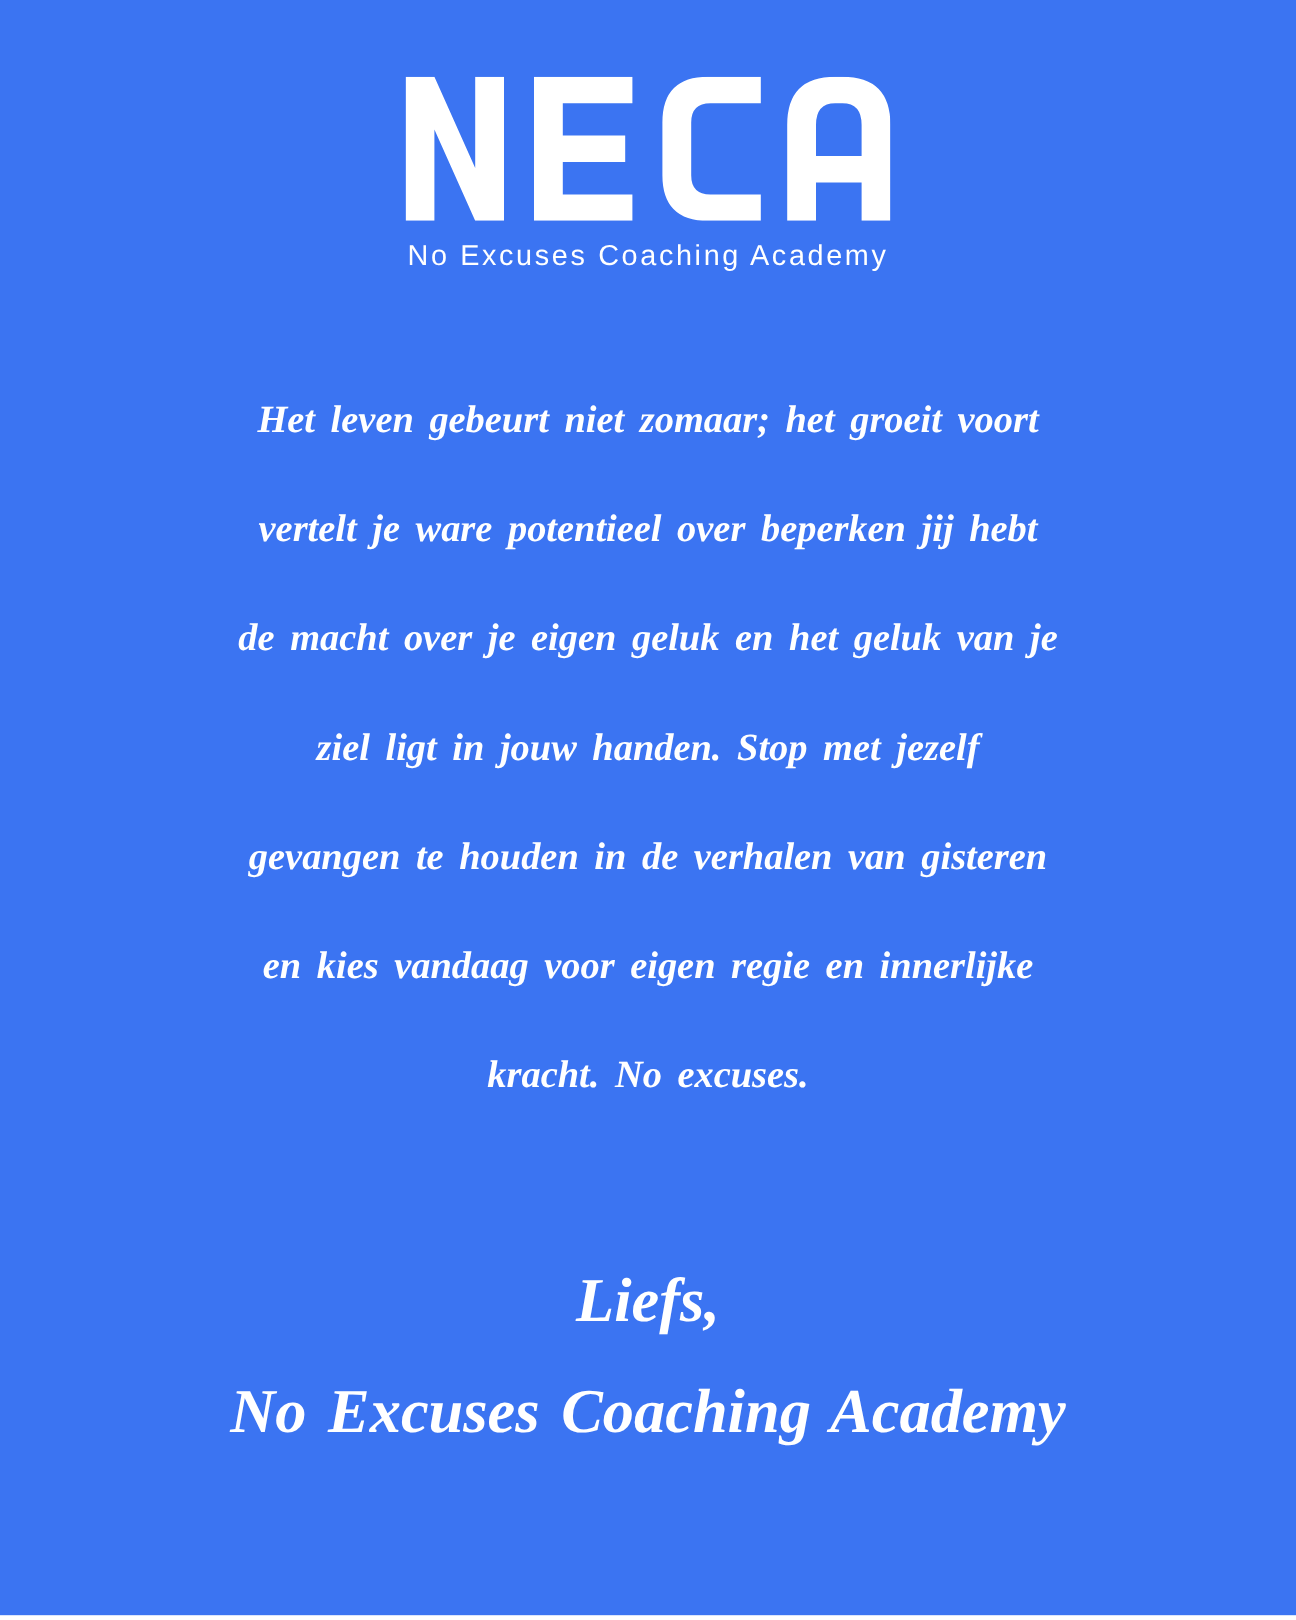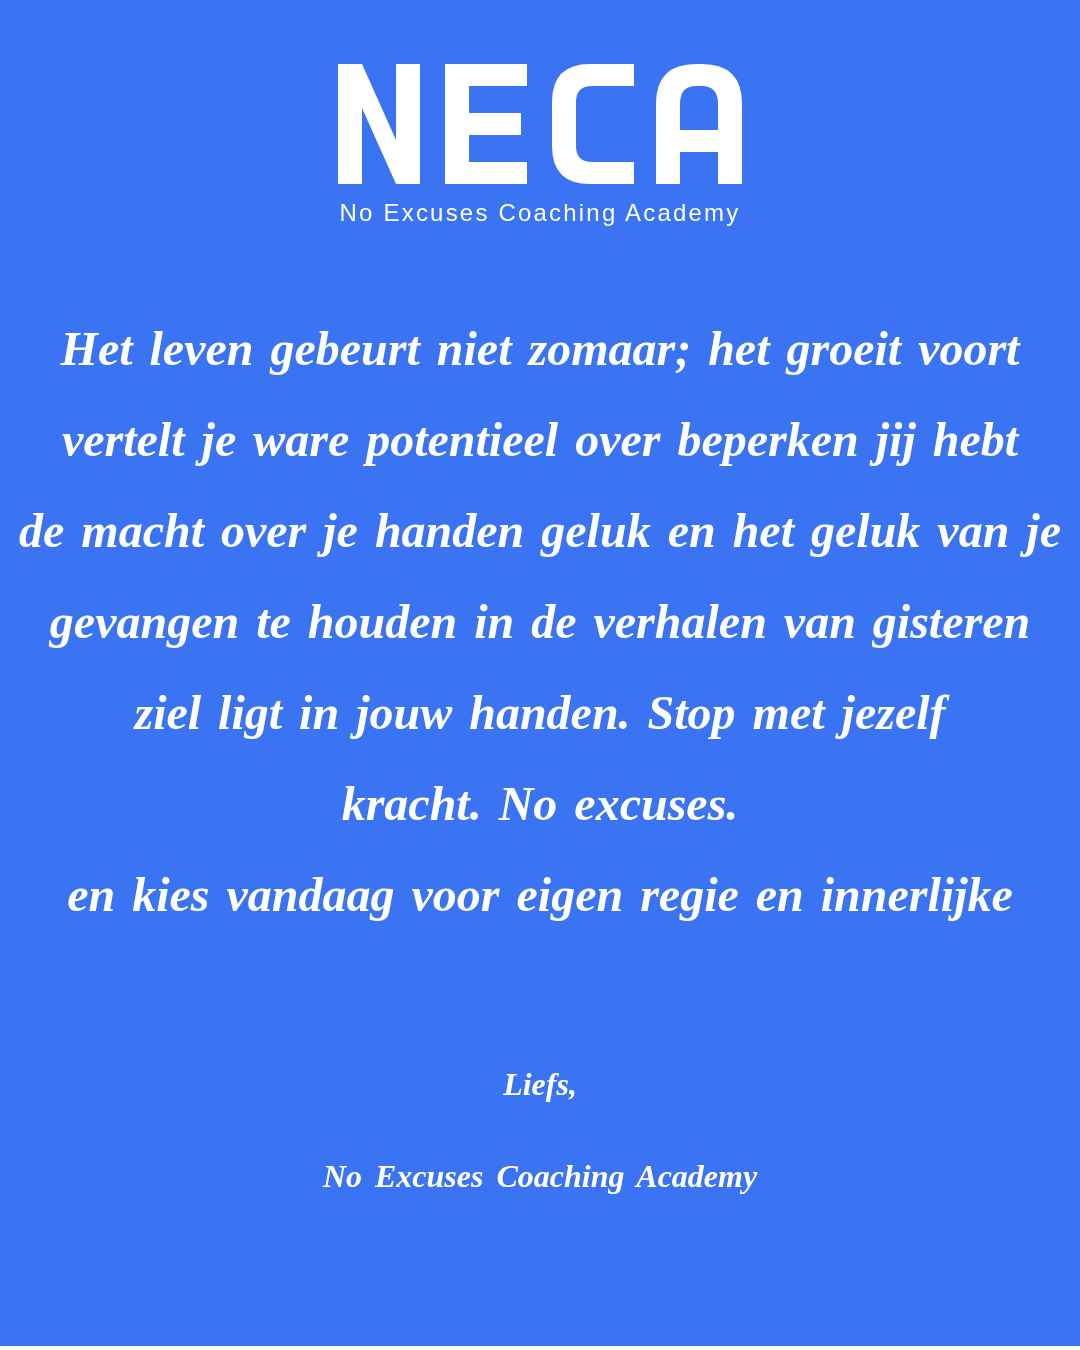--- a/index.html
+++ b/index.html
@@ -40,35 +40,35 @@
     letter-spacing: 2.2px;
     text-align: center;
   }
   .quote {
     margin-top: 76px;
     text-align: center;
     color: #FFFFFF;
     font-family: "Liberation Serif", serif;
     font-style: italic;
     font-weight: 700;
-    font-size: 48px;
+    font-size: 32px;
     line-height: 91px;
     word-spacing: 5px;
   }
   .quote-line {
     white-space: nowrap;
   }
   .signature {
     margin-top: 98px;
     text-align: center;
     color: #FFFFFF;
     font-family: "Liberation Serif", serif;
     font-style: italic;
     font-weight: 700;
-    font-size: 32px;
+    font-size: 52px;
     line-height: 92px;
     word-spacing: 5px;
   }
   .bottom-strip {
     position: absolute;
     left: 0;
     bottom: 0;
     width: 100%;
     height: 4px;
     background: #FFFFFF;
@@ -85,25 +85,25 @@
       <path d="M107,0 H189 V22 H131 V49 H183 V71 H131 V98 H189 V120 H107 Z"></path>
       <path d="M296,0 H252 Q214,0 214,38 V82 Q214,120 252,120 H296 V98 H254 Q238,98 238,82 V38 Q238,22 254,22 H296 Z"></path>
       <path fill-rule="evenodd" d="M318,120 V40 Q318,0 358,0 H364 Q404,0 404,40 V120 H380 V88 H342 V120 Z M342,66 V40 Q342,22 358,22 H364 Q380,22 380,40 V66 Z"></path>
     </svg>
     <div class="logo-subtitle">No Excuses Coaching Academy</div>
   </div>
 
   <div class="quote">
     <div class="quote-line">Het leven gebeurt niet zomaar; het groeit voort</div>
     <div class="quote-line">vertelt je ware potentieel over beperken jij hebt</div>
-    <div class="quote-line">de macht over je handen geluk en het geluk van je</div>
+    <div class="quote-line">de macht over je eigen geluk en het geluk van je</div>
+    <div class="quote-line">ziel ligt in jouw handen. Stop met jezelf</div>
     <div class="quote-line">gevangen te houden in de verhalen van gisteren</div>
-    <div class="quote-line">ziel ligt in jouw handen. Stop met jezelf</div>
+    <div class="quote-line">en kies vandaag voor eigen regie en innerlijke</div>
     <div class="quote-line">kracht. No excuses.</div>
-    <div class="quote-line">en kies vandaag voor eigen regie en innerlijke</div>
   </div>
 
   <div class="signature">
     <div>Liefs,</div>
     <div>No Excuses Coaching Academy</div>
   </div>
 
   <div class="bottom-strip"></div>
 
 </div>

